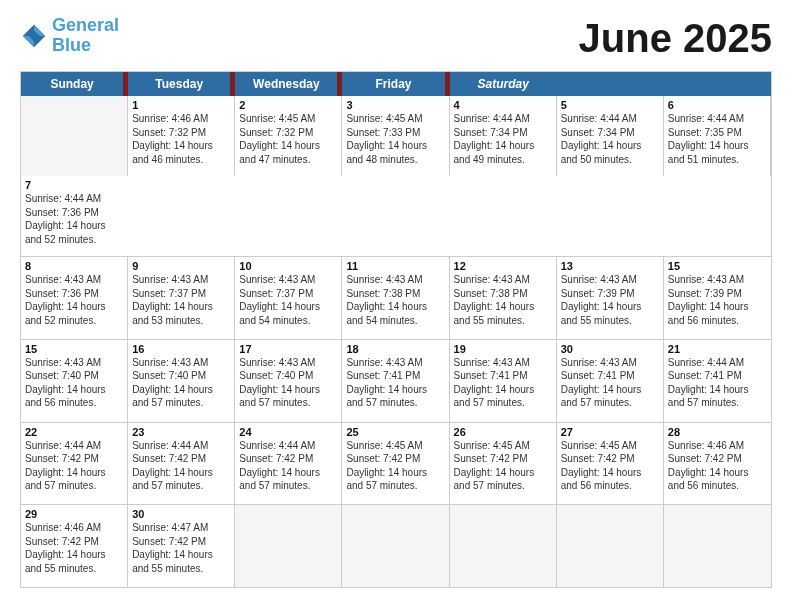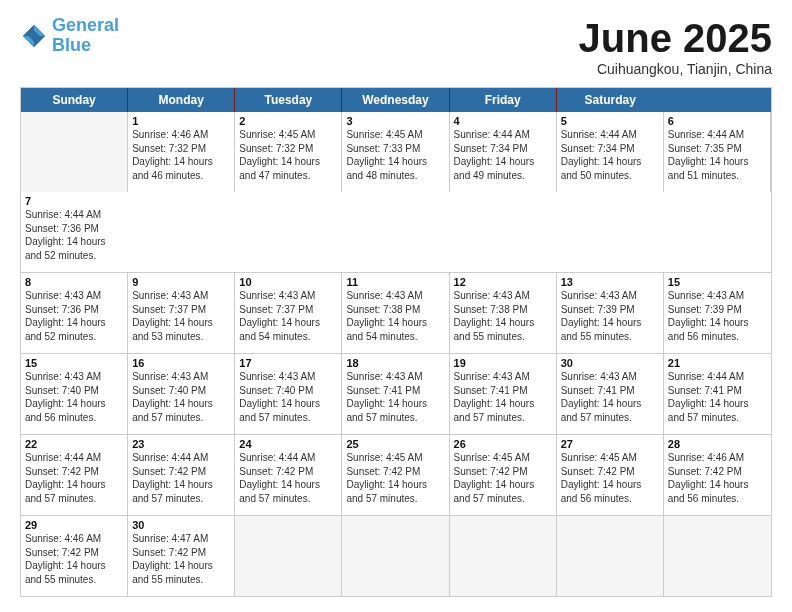--- a/index.html
+++ b/index.html
@@ -63,23 +63,23 @@
       display: grid;
       grid-template-columns: repeat(7, 1fr);
       background: #2e6da4;
     }
     .col-header {
       color: #fff;
       font-size: 12px;
       font-weight: bold;
       text-align: center;
       padding: 5px 2px;
-      border-right: 1px solid #7f1d1d;
-    }
-    .col-header:last-child { border-right: none; }
+      border-right: 5px solid #7f1d1d;
+    }
+    .col-header:last-child { border-right: none; font-style: italic; }
     .calendar-body {
       flex: 1;
       display: flex;
       flex-direction: column;
     }
     .week-row {
       display: grid;
       grid-template-columns: repeat(7, 1fr);
       flex: 1;
       border-bottom: 1px solid #ccc;
@@ -120,28 +120,26 @@
         <polygon points="20,4 36,20 28,20 20,12" fill="#4a9fd4"></polygon>
         <polygon points="20,36 4,20 12,20 20,28" fill="#4a9fd4"></polygon>
       </svg>
       <div class="logo-text">
         <div><span>General</span></div>
         <div style="color:#4a9fd4">Blue</div>
       </div>
     </div>
     <div class="title-block">
       <div class="month-title">June 2025</div>
-      <div class="subtitle">Cuihuangkou, Tianjin, China</div>
     </div>
   </div>
 
   <div class="calendar">
     <div class="calendar-header">
     <div class="col-header">Sunday</div>
-        <div class="col-header">Monday</div>
         <div class="col-header">Tuesday</div>
         <div class="col-header">Wednesday</div>
         <div class="col-header">Friday</div>
         <div class="col-header">Saturday</div>
       </div>
     <div class="calendar-body">
     <div class="week-row">
           <div class="day-cell empty"></div>
           <div class="day-cell">
             <span class="day-num">1</span>

